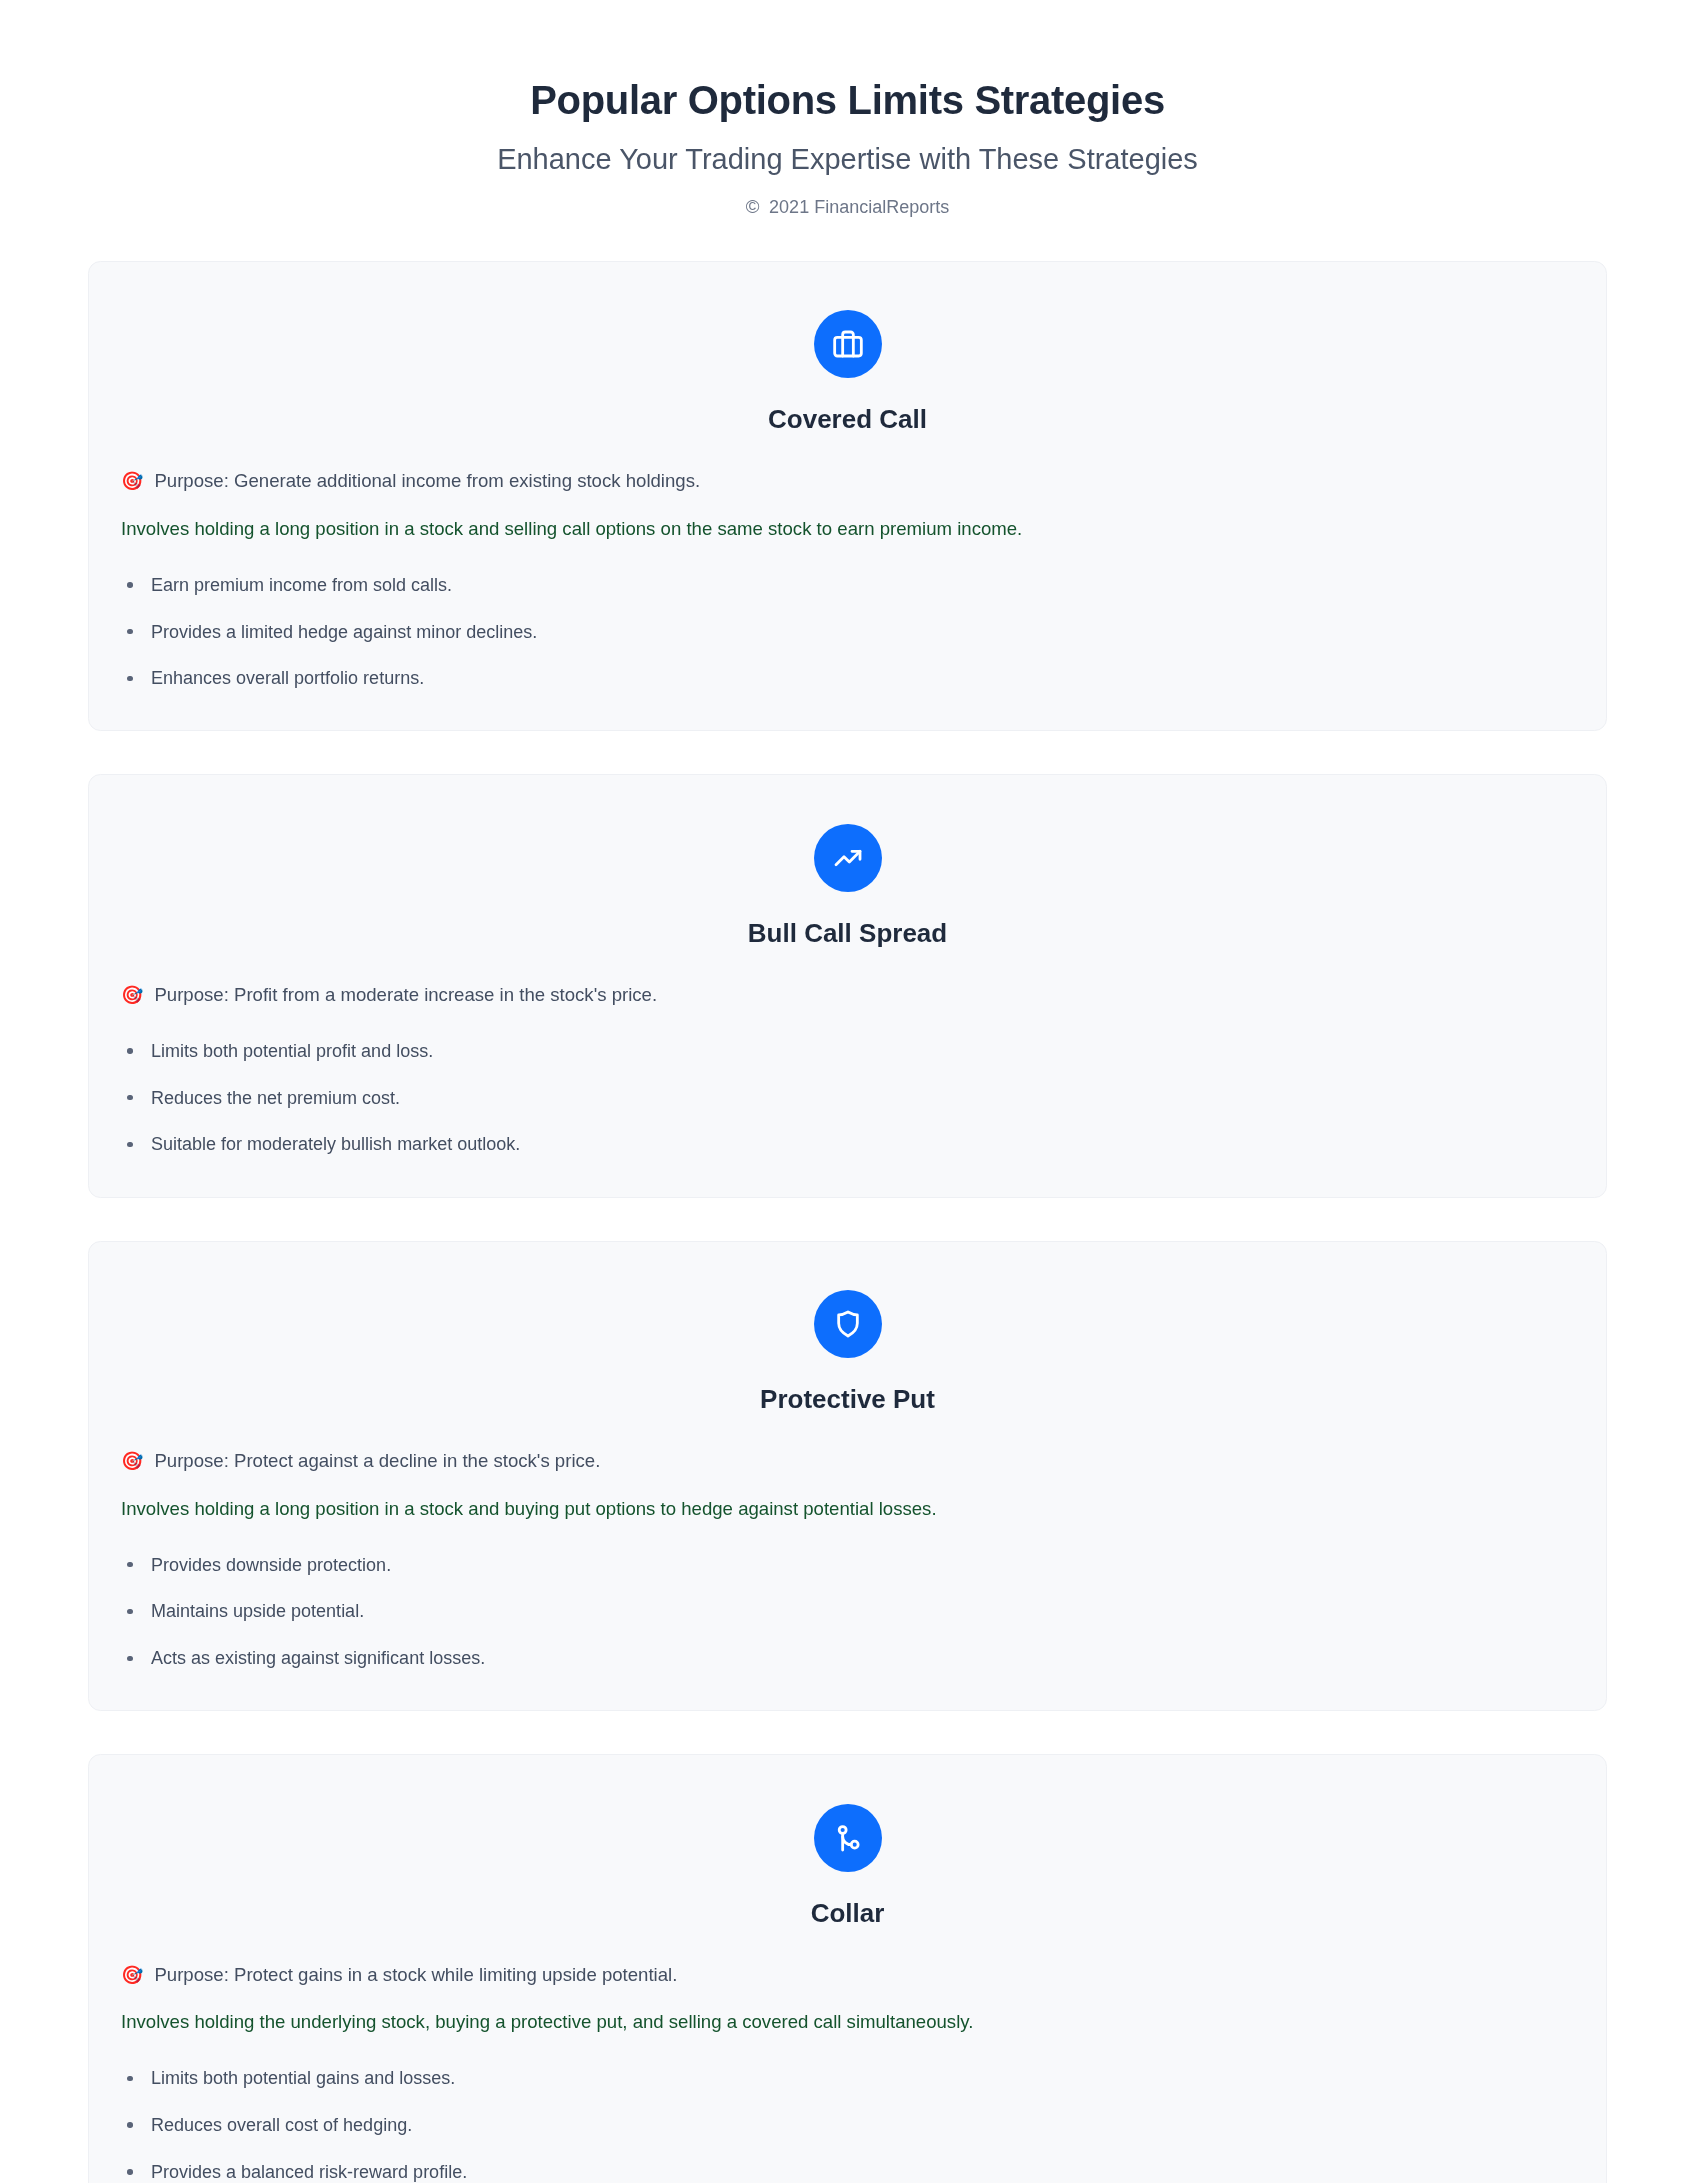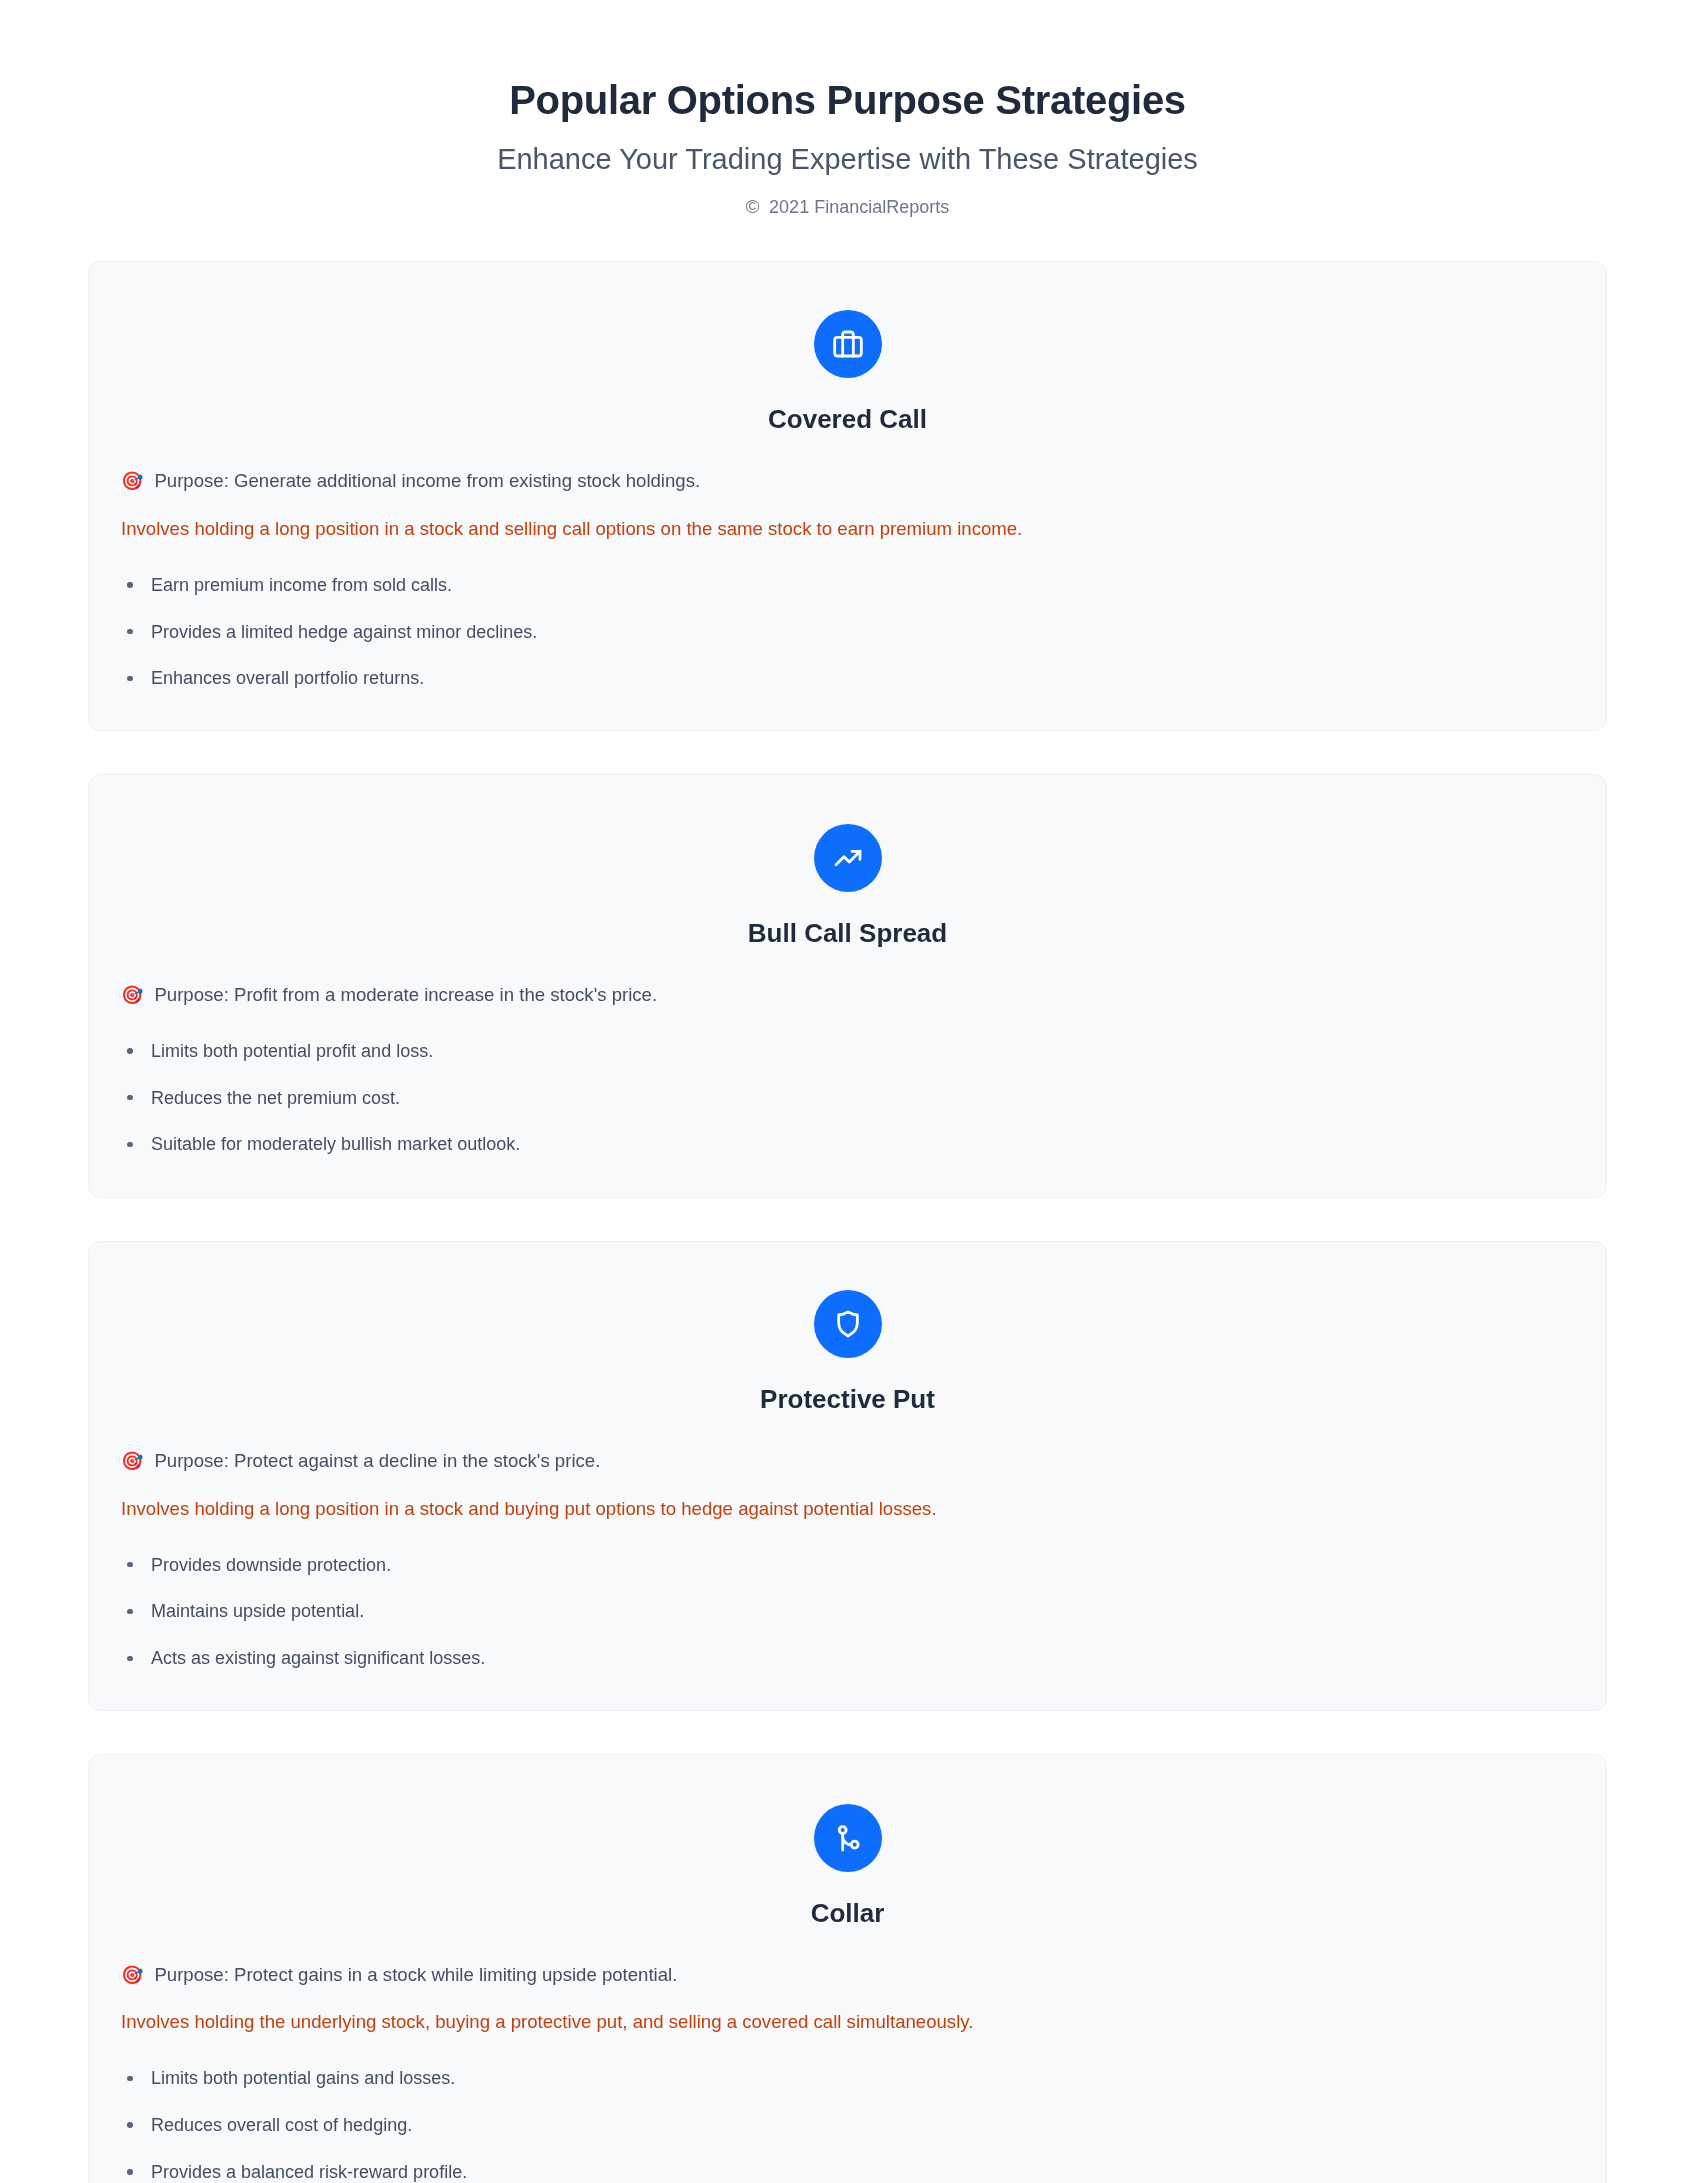--- a/index.html
+++ b/index.html
@@ -123,21 +123,21 @@
     line-height: 1.45;
   }
   .purpose-emoji {
     font-size: 18px;
     line-height: 1;
   }
 
   .description {
     margin-top: 20.7px;
     font-size: 18.6px;
-    color: #c2410c;
+    color: #14532d;
     line-height: 1.45;
   }
 
   .benefits {
     margin-top: 29px;
     list-style: none;
   }
 
   .benefit-item {
     position: relative;
@@ -158,21 +158,21 @@
     border-radius: 50%;
     background: #5a6478;
   }
 </style>
 </head>
 <body>
 
 <div class="page">
 
   <div class="header">
-    <h1 class="page-title">Popular Options Purpose Strategies</h1>
+    <h1 class="page-title">Popular Options Limits Strategies</h1>
     <div class="page-subtitle">Enhance Your Trading Expertise with These Strategies</div>
     <div class="copyright">
       <span class="copyright-symbol">©</span>
       <span>2021 FinancialReports</span>
     </div>
   </div>
 
   <div class="cards">
 
     <div class="card">

